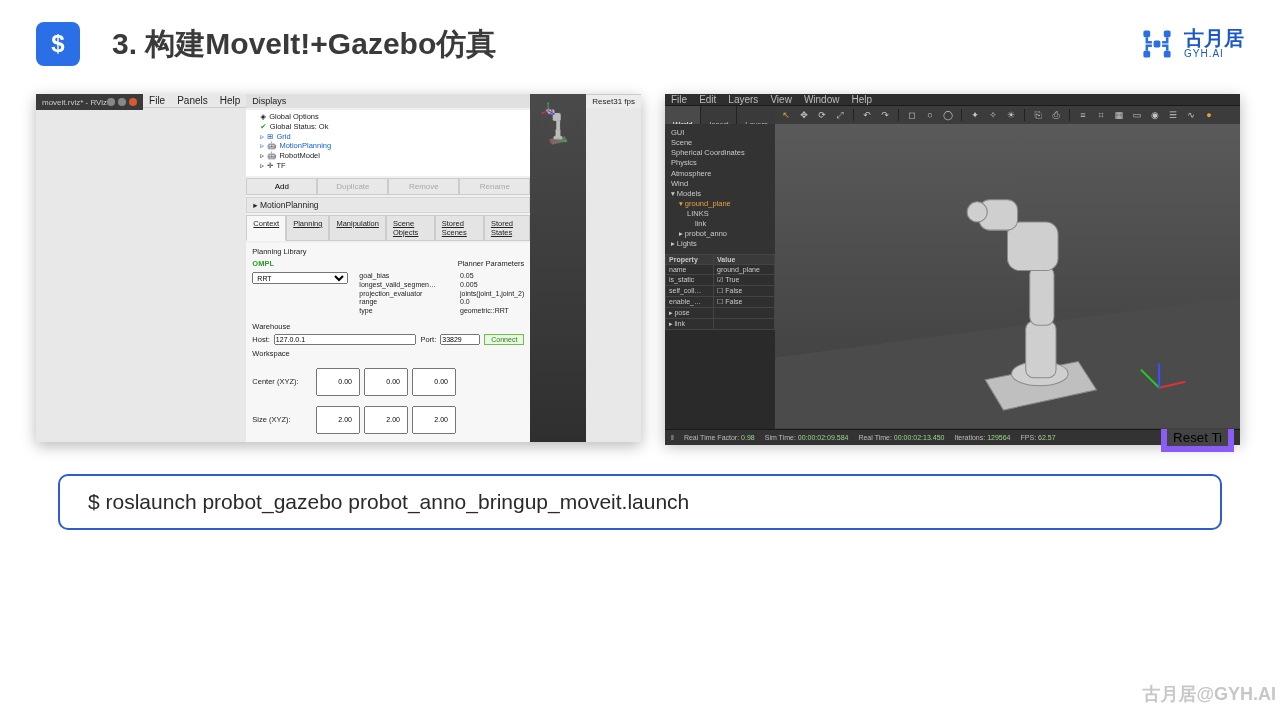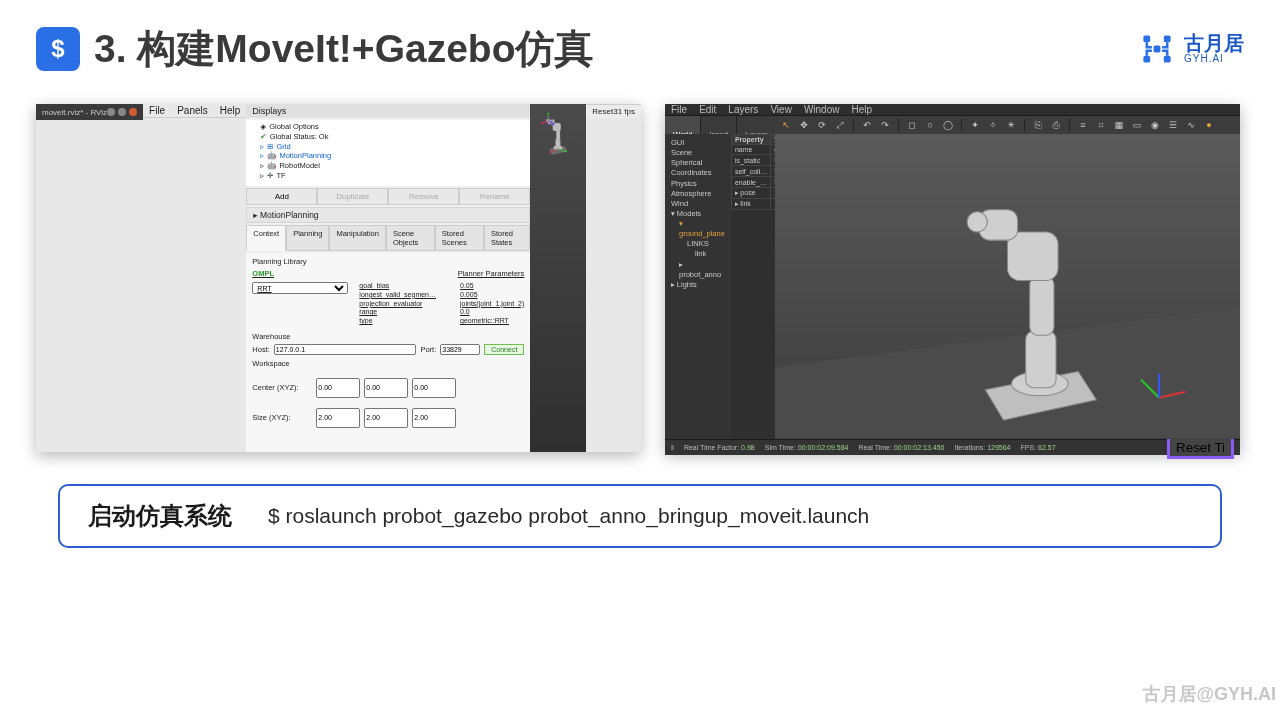--- a/index.html
+++ b/index.html
@@ -1,21 +1,21 @@
 <!DOCTYPE html>
 <html><head>
 <meta charset="utf-8">
 <style>
   * { box-sizing: border-box; margin: 0; padding: 0; font-family: "Helvetica Neue", Arial, "Microsoft YaHei", sans-serif; }
   html, body { width: 1280px; height: 720px; background: #fff; overflow: hidden; }
 
   
   .slide-header { display: flex; align-items: center; padding: 22px 36px 0 36px; }
   .slide-logo { width: 44px; height: 44px; border-radius: 8px; background: #2b6fe6; display: flex; align-items: center; justify-content: center; color: #fff; font-weight: 700; font-size: 24px; }
-  .slide-title { font-size: 39px; font-weight: 700; color: #3a3a3a; margin-left: 14px; }
+  .slide-title { font-size: 30px; font-weight: 700; color: #3a3a3a; margin-left: 32px; }
   .brand { margin-left: auto; display: flex; align-items: center; gap: 10px; }
   .brand-mark { width: 34px; height: 34px; position: relative; }
   .brand-mark svg { width: 100%; height: 100%; }
   .brand-text { display: flex; flex-direction: column; line-height: 1.05; }
   .brand-cn { font-size: 20px; font-weight: 700; color: #1a58c7; }
   .brand-en { font-size: 10px; color: #1a58c7; letter-spacing: 1px; }
 
   .slide-body { padding: 28px 36px 0 36px; display: flex; gap: 24px; }
   .shot { box-shadow: 0 4px 14px rgba(0,0,0,.28); }
 
@@ -32,62 +32,62 @@
   .disp-tree { background: #fff; height: 66px; padding: 2px 4px; font-size: 7.5px; line-height: 1.3; position: relative; }
   .disp-row { display: flex; align-items: center; gap: 3px; }
   .disp-row.ind { padding-left: 10px; }
   .disp-checks-col { position: absolute; right: 16px; top: 2px; display: flex; flex-direction: column; gap: 1px; }
   .disp-tree .link { color: #1060d0; }
   .btn-row { display: flex; gap: 0; }
   .btn-row button { flex: 1; font-size: 8px; padding: 3px 0; background: #e8e8e8; border: 1px solid #ccc; }
   .btn-row button[disabled]{ color:#aaa; }
   .mprow { background:#e7e7e7; padding:2px 6px; font-size:8.5px; border:1px solid #d4d4d4; }
   .tabs { display: flex; font-size: 7.5px; background: #eee; }
-  .tabs div { padding: 3px 6px; border: 1px solid #ccc; background: #e4e4e4; }
+  .tabs div { padding: 3px 6px; border: 1px solid #ccc; background: #e4e4e4; text-decoration: underline; }
   .tabs div.active { background: #f7f7f7; border-bottom: 1px solid #f7f7f7; }
   .pane { background: #f7f7f7; padding: 4px 6px; font-size: 7.5px; flex:1; }
   .pane h6 { font-size: 7.5px; font-weight: 400; margin-bottom: 3px; }
-  .ompl-row { display:flex; gap:11px; margin-bottom:4px;text-decoration:underline;}
+  .ompl-row { display:flex; gap:11px; margin-bottom:4px;}
   .ompl-row select{ font-size:7px; width:96px; height:12px;}
   .param-grid { display:flex; gap:24px;}
   .param-grid .col1 div, .param-grid .col2 div{ font-size:7px; line-height:1.25;}
   .wh-row{ display:flex; align-items:center; gap:4px; font-size:7.5px; margin-top:2px;}
   .wh-row input{ font-size:7px; height:11px;}
   .connect{ background:#e8f8e4; border:1px solid #6fbf4a; color:#2d7a1a; font-size:7px; padding:1px 6px;}
   .xyz-row{ display:flex; align-items:center; gap:4px; font-size:7.5px; margin-top:10px;}
-  .spin{ width:44px; height:20px; font-size:7px;}
+  .spin{ width:44px; height:28px; font-size:7px;padding-left:20px;}
   .rviz-foot{ height:14px; background:#ececec; display:flex; align-items:center; padding:0 6px; font-size:8px; border-top:1px solid #ccc;}
   .rviz-foot .fps{ margin-left:auto;}
   .rviz-view { flex:1; background: linear-gradient(#4a4a4a,#2f2f2f); position:relative; }
   .grid3d{ position:absolute; inset:0; }
 
   
   .gz { width: 575px; height: 348px; background:#2a2a2a; color:#c8c8c8; display:flex; flex-direction:column; font-size:8px;}
   .gz .menubar{ background:#2e2e2e; color:#bdbdbd; border-bottom:1px solid #1a1a1a;}
   .gz-toolrow{ display:flex; height:18px;}
   .gz-wtree{ width:110px; background:#333; padding:4px 6px; font-size:7.5px; line-height:1.35;}
   .gz-wtree .hl{ color:#e6a13a;}
   .gz-wtree .ind1{ padding-left:8px;} .gz-wtree .ind2{ padding-left:16px;} .gz-wtree .ind3{ padding-left:24px;}
   .gz-prop{ width:110px; background:#2f2f2f; font-size:7px; }
   .gz-prop table{ width:100%; border-collapse:collapse;}
   .gz-prop td{ border:1px solid #444; padding:1px 3px;}
   .gz-prop th{ border:1px solid #444; padding:1px 3px; background:#3a3a3a; text-align:left;}
-  .gz-left{ width:110px; display:flex; flex-direction:row;}
+  .gz-left{ width:110px; display:flex; flex-direction:column;}
   .gz-tabs{ display:flex; font-size:7.5px; background:#3a3a3a;}
   .gz-tabs div{ padding:14px 8px; border-right:1px solid #222; color:#bbb;}
   .gz-tabs div.active{ background:#4a4a4a; color:#fff;}
   .gz-iconbar{ flex:1; background:#3c3c3c; display:flex; align-items:center; gap:4px; padding:0 4px;}
   .gz-iconbar span{ width:14px; height:14px; display:flex; align-items:center; justify-content:center; font-size:9px; color:#c8c8c8;}
   .gz-iconbar span.hi{ color:#e6a13a;}
   .gz-iconbar .sep{ width:1px; height:12px; background:#222; display:block; margin:0 2px;}
   .gz-main{ flex:1; display:flex; }
   .gz-view{ flex:1; background:linear-gradient(#5a5a5a,#3d3d3d); position:relative;}
   .gz-status{ height:16px; background:#333; display:flex; align-items:center; gap:10px; padding:0 6px; font-size:7px; color:#bbb; border-top:1px solid #1a1a1a;}
   .gz-status .val{ color:#9bd48a;}
-  .gz-status .reset{ margin-left:auto; background:#444; border:3px solid #8b5cf6; padding:1px 6px;}
+  .gz-status .reset{ margin-left:auto; background:#444; border:6px solid #8b5cf6; padding:1px 6px;}
 
   
   .cmd-box{ margin:32px 58px 0; border:2px solid #2d5dcf; border-radius:10px; padding:14px 28px; display:flex; align-items:center; gap:36px;}
   .cmd-label{ font-size:24px; font-weight:800; color:#1a1a1a;}
   .cmd-text{ font-size:21px; color:#2a2a2a;}
   .watermark{ position:absolute; right:4px; bottom:14px; font-size:18px; color:#c7c7c7; font-weight:700;}
 </style>
 </head>
 <body>
 
@@ -406,17 +406,16 @@
       <span><span>Real Time:</span> <span class="val">00:00:02:13.450</span></span>
       <span><span>Iterations:</span> <span class="val">129564</span></span>
       <span><span>FPS:</span> <span class="val">62.57</span></span>
       <button class="reset">Reset Ti</button>
     </div>
   </div>
 
 </div>
 
 <div class="cmd-box">
-  <span class="cmd-label">启动仿真系统</span>
   <span class="cmd-text">$ roslaunch probot_gazebo probot_anno_bringup_moveit.launch</span>
 </div>
 
 <div class="watermark">古月居@GYH.AI</div>
 
 </body></html>

